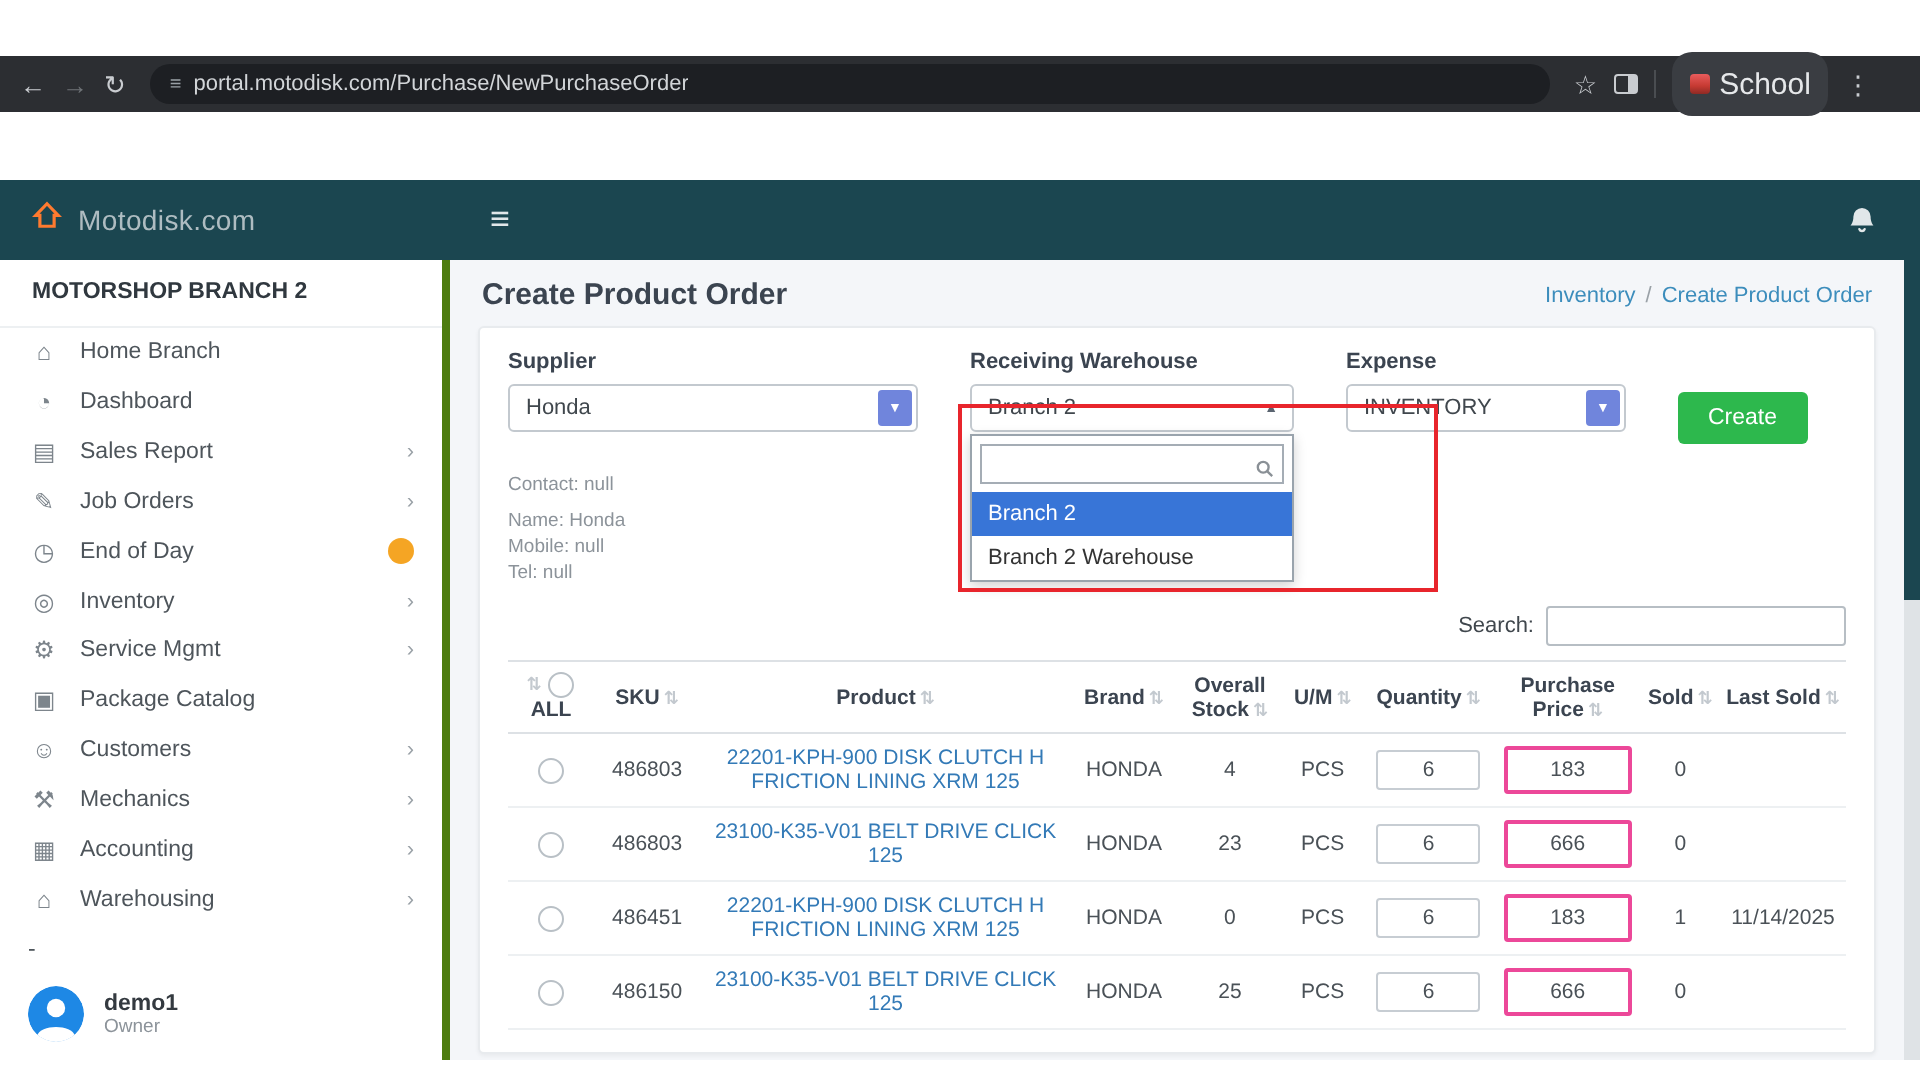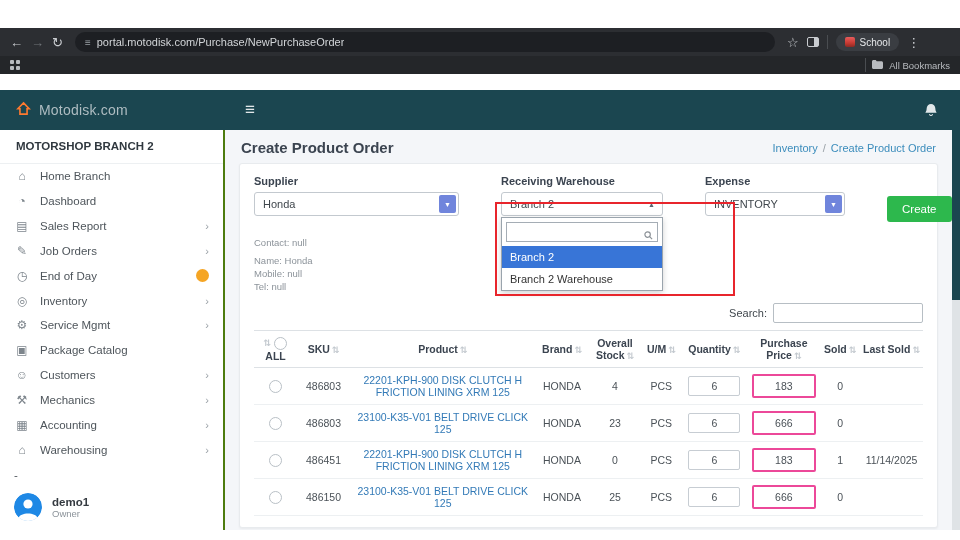--- a/index.html
+++ b/index.html
@@ -9,41 +9,41 @@
   
   .browser { position:absolute; top:28px; left:0; right:0; height:46px; }
   .toolbar { height:28px; background:#2c2e32; display:flex; align-items:center; padding:0 10px; gap:8px; }
   .tbtn { color:#c9ccd0; font-size:13px; line-height:1; cursor:default; }
   .tbtn.dim { color:#6f7377; }
   .omnibox { flex:1; max-width:700px; height:20px; background:#1d1f23; border-radius:11px; display:flex; align-items:center; gap:6px; padding:0 10px; margin:0 4px; }
   .tune { color:#9aa0a6; font-size:10px; }
   .url-text { color:#d2d5d8; font-size:11px; white-space:nowrap; overflow:hidden; }
   .side-panel-ic { width:12px; height:10px; border:1.5px solid #c9ccd0; border-radius:2px; background:linear-gradient(to left,#c9ccd0 4px,transparent 4px); }
   .tsep { width:1px; height:14px; background:#4a4d51; }
-  .profile-chip { background:#3a3d42; border-radius:10px; height:18px; display:flex; align-items:center; gap:5px; padding:0 9px; color:#e6e8ea; font-size:10px; }
+  .profile-chip { background:#3a3d42; border-radius:10px; height:32px; display:flex; align-items:center; gap:5px; padding:0 9px; color:#e6e8ea; font-size:15px; }
   .school-dot { width:10px; height:10px; border-radius:2px; background:linear-gradient(180deg,#e85c5c 0%,#c63a32 60%,#8e2a24 100%); }
   .bookmarks-bar { height:18px; background:#242629; display:flex; align-items:center; padding:0 10px; gap:6px; color:#b8bbbf; font-size:9.5px; }
   .grid-ic { display:grid; grid-template-columns:4px 4px; grid-gap:1.5px; }
   .grid-ic span { width:4px; height:4px; background:#b8bbbf; border-radius:1px; }
   .bm-spacer { flex:1; }
   .folder-ic { display:inline-block; }
 
   
   .app { position:absolute; top:90px; left:0; right:0; height:440px; display:flex; flex-direction:column; background:#f4f6f9; }
   .app-header { flex:0 0 40px; background:#1b4650; display:flex; align-items:center; }
   .brand { width:225px; display:flex; align-items:center; gap:8px; padding-left:16px; }
   .brand-text { color:#aebcc1; font-size:14px; letter-spacing:.2px; }
   .menu-toggle { color:#e1e7e9; font-size:17px; margin-left:20px; cursor:default; }
   .hspacer { flex:1; }
   .bell { margin-right:22px; display:flex; }
 
   .app-body { flex:1; display:flex; position:relative; overflow:hidden; }
 
   
-  .sidebar { width:225px; background:#fff; border-right:2px solid #4d7c0f; display:flex; flex-direction:column; }
+  .sidebar { width:225px; background:#fff; border-right:4px solid #4d7c0f; display:flex; flex-direction:column; }
   .branch { height:34px; display:flex; align-items:center; padding:0 16px; font-size:11.5px; font-weight:bold; color:#30383f; border-bottom:1px solid #edf0f2; }
   .nav-item { height:25px; display:flex; align-items:center; gap:10px; padding:0 14px; font-size:11.5px; color:#4e555b; cursor:default; }
   .nav-icon { width:16px; text-align:center; color:#7d858c; font-size:12px; }
   .nav-label { flex:0 1 auto; }
   .chev { margin-left:auto; color:#9aa1a7; font-size:11px; }
   .badge-dot { margin-left:auto; width:13px; height:13px; border-radius:50%; background:#f5a524; }
   .user-panel { margin-top:auto; display:flex; align-items:center; gap:10px; padding:6px 14px 9px; }
   .avatar { width:28px; height:28px; border-radius:50%; overflow:hidden; flex:0 0 28px; }
   .uname { font-size:11.5px; font-weight:bold; color:#343a40; }
   .urole { font-size:9.5px; color:#8c939a; }
@@ -51,21 +51,21 @@
   
   .main { flex:1; display:flex; flex-direction:column; overflow:hidden; padding-right:8px; }
   .content-header { display:flex; justify-content:space-between; align-items:center; padding:9px 16px 7px; }
   .page-title { font-size:15px; font-weight:bold; color:#3b4450; }
   .breadcrumb { font-size:11px; color:#3c8dbc; display:flex; gap:5px; }
   .breadcrumb a { color:#3c8dbc; text-decoration:none; cursor:pointer; }
   .crumb-sep { color:#9aa1a7; }
 
   .card { flex:1; background:#fff; margin:0 14px 12px; border:1px solid #e8ebee; border-radius:3px; box-shadow:0 1px 2px rgba(0,0,0,.05); padding:11px 14px; position:relative; overflow:visible; }
 
-  .form-row { display:flex; gap:42px; align-items:flex-start; }
+  .form-row { display:flex; gap:26px; align-items:flex-start; }
   .fgroup label { display:block; font-size:11px; font-weight:bold; color:#3b4450; margin-bottom:5px; }
   .select2 { height:24px; border:1px solid #c3c9cf; border-radius:3px; background:#fff; display:flex; align-items:center; font-size:11px; color:#40474d; padding:0 22px 0 8px; position:relative; cursor:pointer; }
   .g-supplier .select2 { width:205px; }
   .g-warehouse { position:relative; width:162px; }
   .g-warehouse .select2 { width:162px; }
   .g-expense .select2 { width:140px; }
   .arrow-box { position:absolute; right:2px; top:2px; bottom:2px; width:17px; background:#7085dc; border-radius:2px; display:flex; align-items:center; justify-content:center; color:#fff; font-size:7px; }
   .arrow-plain { position:absolute; right:7px; color:#5a6470; font-size:7px; }
   .create-btn { margin-top:21px; height:26px; padding:0 15px; background:#2db84d; color:#fff; border:none; border-radius:3px; font-size:11.5px; font-family:inherit; cursor:pointer; }
 
@@ -114,36 +114,20 @@
         <span class="url-text">portal.motodisk.com/Purchase/NewPurchaseOrder</span>
       </div>
       <span class="tbtn">☆</span>
       <span class="side-panel-ic"></span>
       <span class="tsep"></span>
       <div class="profile-chip">
         <span class="school-dot"></span>
         <span>School</span>
       </div>
       <span class="tbtn">⋮</span>
-    </div>
-    <div class="bookmarks-bar">
-      <span class="grid-ic">
-          <span></span>
-          <span></span>
-          <span></span>
-          <span></span>
-        </span>
-      <span class="bm-spacer"></span>
-      <span class="tsep"></span>
-      <span class="folder-ic">
-        <svg width="11" height="9" viewBox="0 0 11 9">
-            <path d="M0 1.5C0 .7.7 0 1.5 0h2.2l1 1.2h4.8c.8 0 1.5.7 1.5 1.5v4.8c0 .8-.7 1.5-1.5 1.5h-8C.7 9 0 8.3 0 7.5z" fill="#b8bbbf"></path>
-          </svg>
-      </span>
-      <span>All Bookmarks</span>
     </div>
   </div>
 
   <div class="app">
     <div class="app-header">
       <div class="brand">
         <span>
           <svg width="15" height="15" viewBox="0 0 16 16">
               <path d="M8 2 L14 8.2 H11.8 V14 H4.2 V8.2 H2 Z" fill="none" stroke="#ff7a2f" stroke-width="1.7"></path>
             </svg>

